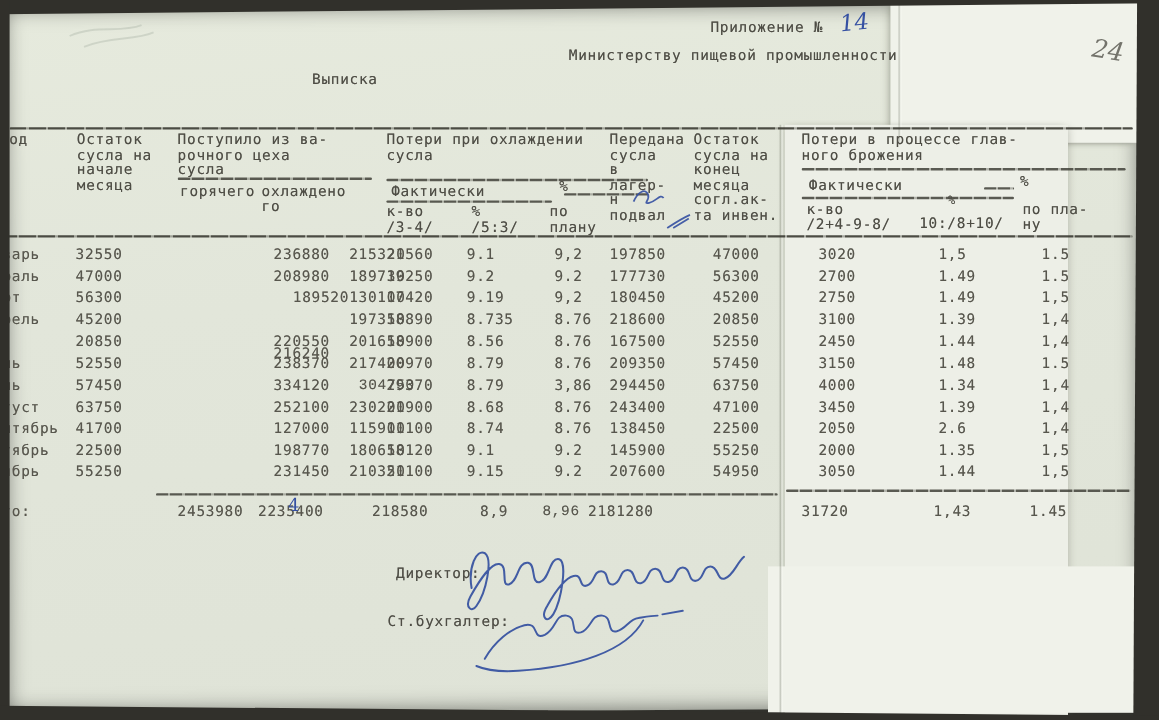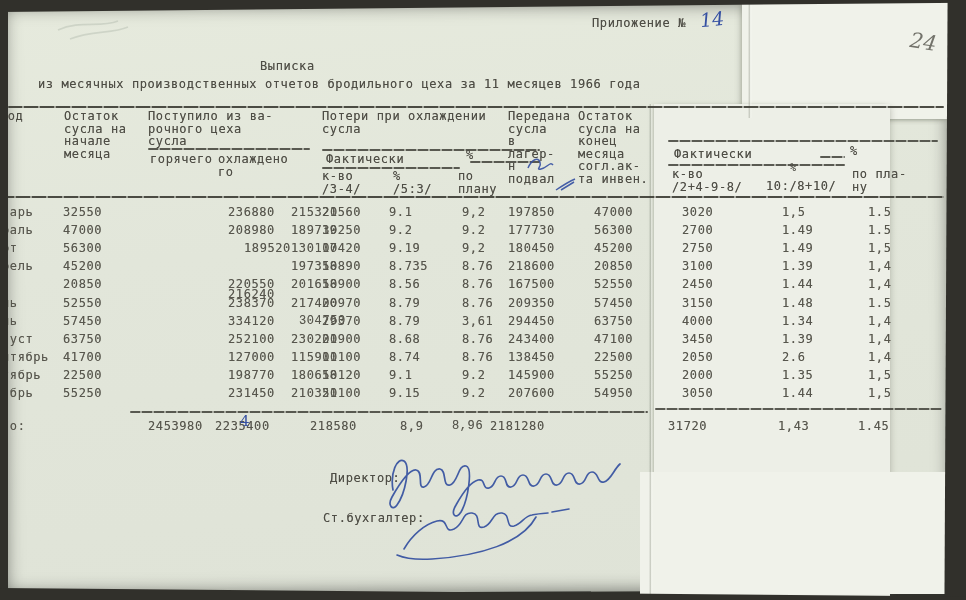--- a/index.html
+++ b/index.html
@@ -37,23 +37,23 @@
 <div class="scene">
   <div class="paper"></div>
   <div class="patch patch-topright"></div>
   <div class="patch strip-right"></div>
   <div class="patch patch-bottomright"></div>
   <div class="crease crease-v" style="left:649px;top:104px;height:496px"></div>
   <div class="crease crease-v" style="left:748px;top:0;height:118px"></div>
 
   <div class="t" style="left:592px;top:16px">Приложение №</div>
   <div class="hand blue" style="left:700px;top:8px;font-size:19px;transform:rotate(-6deg)">14</div>
+  <div class="t" style="left:474px;top:39px">Министерству пищевой промышленности</div>
   <div class="hand pencil" style="left:910px;top:30px;font-size:21px;transform:rotate(9deg)">24</div>
   <div class="t" style="left:260px;top:59px">Выписка</div>
-  <div class="t" style="left:38px;top:77px">из месячных производственных отчетов бродильного цеха за 11 месяцев 1966 года</div>
 
   <div class="h" style="left:-8px;top:110px">риод</div>
   <div class="h" style="left:64px;top:110px">Остаток
 сусла на
 начале
 месяца</div>
   <div class="h" style="left:148px;top:110px">Поступило из ва-
 рочного цеха
 сусла</div>
   <div class="h" style="left:150px;top:153px">горячего</div>
@@ -74,20 +74,22 @@
 в
 лагер-
 н
 подвал</div>
   <div class="h" style="left:578px;top:110px">Остаток
 сусла на
 конец
 месяца
 согл.ак-
 та инвен.</div>
+  <div class="h" style="left:668px;top:110px">Потери в процессе глав-
+ного брожения</div>
   <div class="h" style="left:674px;top:148px">Фактически</div>
   <div class="h" style="left:850px;top:145px">%</div>
   <div class="h" style="left:672px;top:168px">к-во
 /2+4-9-8/</div>
   <div class="h" style="left:790px;top:162px;font-size:10px">%</div>
   <div class="h" style="left:766px;top:180px">10:/8+10/</div>
   <div class="h" style="left:852px;top:168px">по пла-
 ну</div>
 
   <div id="lines">
@@ -188,21 +190,21 @@
         <span style="left: 782px;">1.48</span>
         <span style="left: 868px;">1.5</span>
       </div>
       <div class="trow" style="top: 313.6px;">
         <span style="left: 2px;">ль</span>
         <span style="left: 63px;">57450</span>
         <span style="left: 228px;">334120</span>
         <span style="left: 299px; font-family: Liberation Mono, monospace;">304750</span>
         <span style="left: 322px;">29370</span>
         <span style="left: 389px;">8.79</span>
-        <span style="left: 462px;">3,61</span>
+        <span style="left: 462px;">3,86</span>
         <span style="left: 508px;">294450</span>
         <span style="left: 594px;">63750</span>
         <span style="left: 682px;">4000</span>
         <span style="left: 782px;">1.34</span>
         <span style="left: 868px;">1,4</span>
       </div>
       <div class="trow" style="top: 331.7px;">
         <span style="left: 2px;">густ</span>
         <span style="left: 63px;">63750</span>
         <span style="left: 228px;">252100</span>

